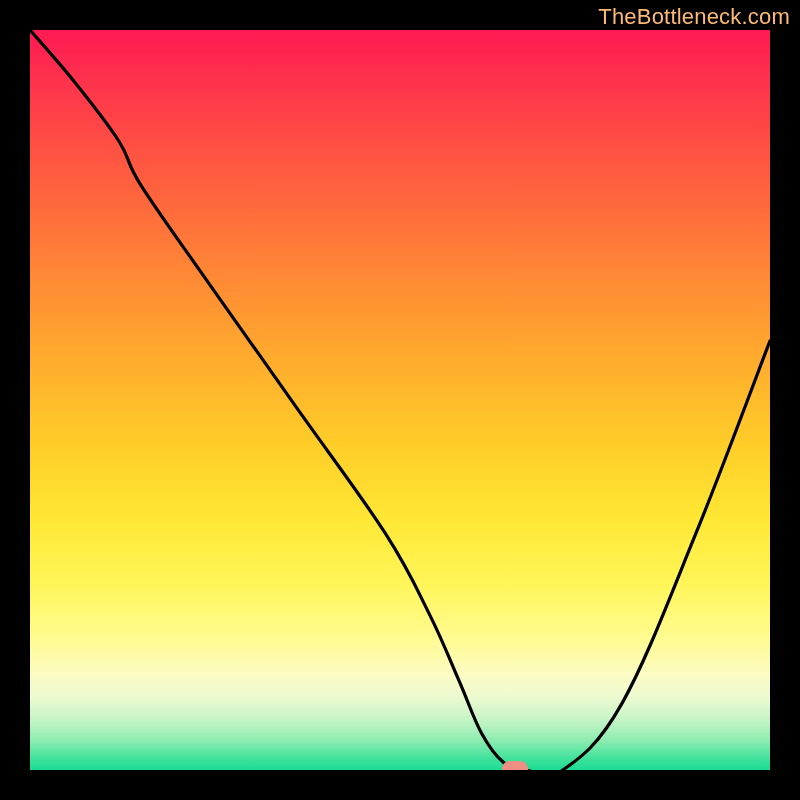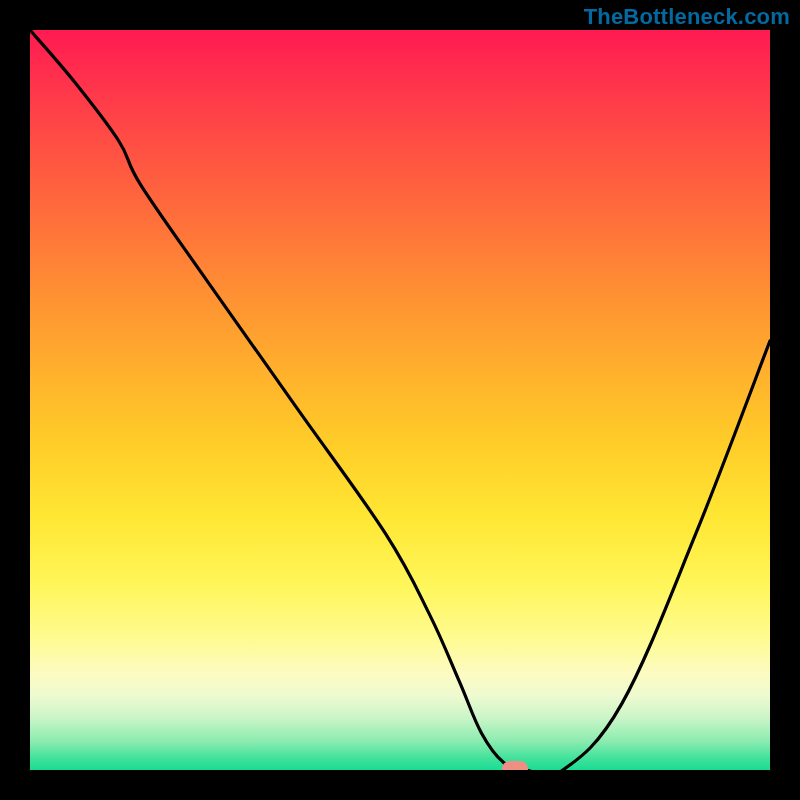--- a/index.html
+++ b/index.html
@@ -14,23 +14,23 @@
   .frame {
     position: relative;
     width: 800px;
     height: 800px;
     background: #000;
   }
   .watermark {
     position: absolute;
     top: 4px;
     right: 10px;
-    color: #0369a1;
+    color: #fdba74;
     font-size: 22px;
-    font-weight: 700;
+    font-weight: 400;
     letter-spacing: 0.2px;
     z-index: 50;
   }
   .plot-outer {
     position: absolute;
     left: 30px;
     top: 30px;
     width: 740px;
     height: 740px;
     background: #000;

